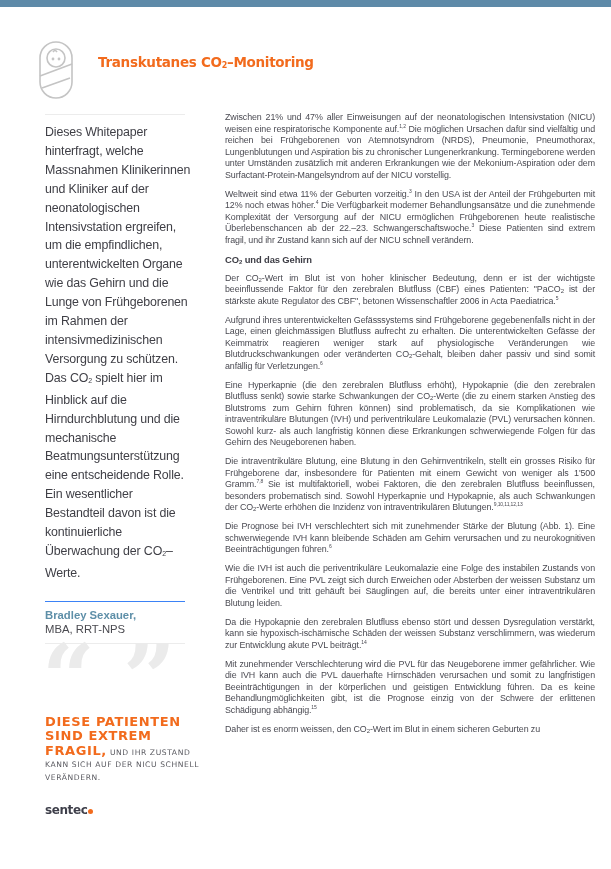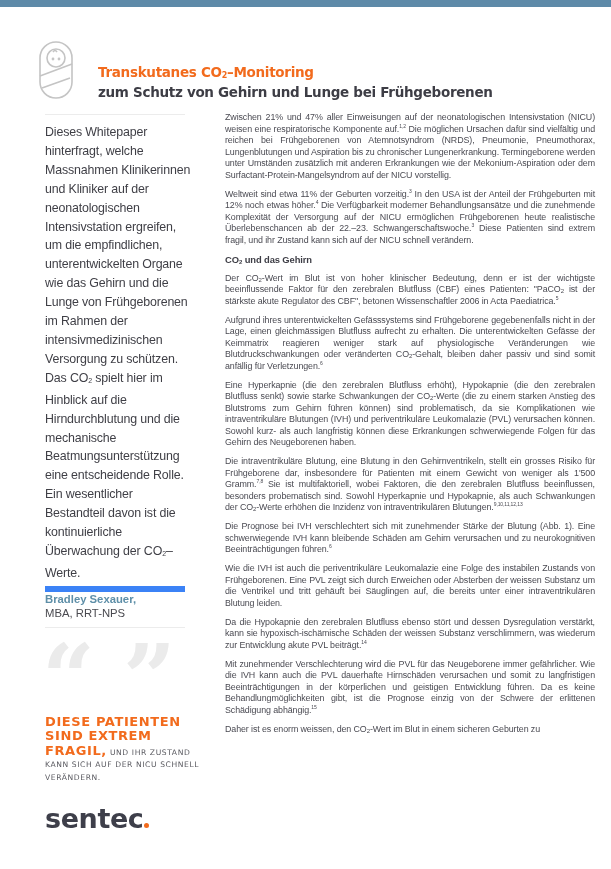--- a/index.html
+++ b/index.html
@@ -1,37 +1,37 @@
 <!DOCTYPE html>
 <html><head>
 <meta charset="utf-8">
 <style>
   html, body { margin: 0; padding: 0; background: #ffffff; }
   body { width: 611px; height: 869px; position: relative; overflow: hidden; font-family: "Liberation Sans", sans-serif; color: #4a4a4f; }
   .top-bar { position: absolute; left: 0; top: 0; width: 611px; height: 7px; background: #5e8aa8; }
   .header-icon { position: absolute; left: 38px; top: 40px; width: 36px; height: 60px; }
-  .title-block { position: absolute; left: 98px; top: 64px; }
+  .title-block { position: absolute; left: 98px; top: 54px; }
   .title-orange { font-family: "DejaVu Sans", sans-serif; font-weight: bold; font-size: 13.5px; color: #f26b1d; letter-spacing: -0.3px; line-height: 17px; }
   .title-grey { font-family: "DejaVu Sans", sans-serif; font-weight: bold; font-size: 13.5px; color: #3d3d45; letter-spacing: -0.3px; line-height: 17px; }
   .title-orange sub { font-size: 8px; vertical-align: -1px; }
 
   .left-col { position: absolute; left: 45px; top: 114px; width: 150px; }
   .rule { height: 1px; background: #ececec; width: 140px; }
   .intro { font-size: 12.4px; line-height: 18.9px; color: #3f3f46; margin-top: 8px; letter-spacing: -0.15px; }
   .intro sub { font-size: 7px; vertical-align: -1px; }
-  .author { margin-top: 3px; border-top: 6px solid #3b82f6; width: 140px; }
+  .author { margin-top: 18px; padding-top: 6px; border-top: 1px solid #3b82f6; width: 140px; }
   .author-name { font-weight: bold; font-size: 11.3px; color: #5e8fa8; line-height: 14px; }
   .author-cred { font-size: 11.3px; color: #4a4a50; line-height: 14px; }
   .author-rule { height: 1px; background: #ececec; width: 140px; margin-top: 7px; }
 
   .quote-marks { position: absolute; left: 42px; top: 638px; font-family: "DejaVu Serif", serif; font-weight: bold; font-size: 92px; line-height: 80px; color: #ebebeb; letter-spacing: -2px; }
   .pull-quote { position: absolute; left: 45px; top: 716px; width: 170px; font-family: "DejaVu Sans", sans-serif; font-size: 7.6px; line-height: 12.4px; letter-spacing: 0.6px; color: #5a5a60; text-transform: uppercase; }
   .pull-quote .hl { color: #f26b1d; font-weight: bold; font-size: 13px; }
 
-  .logo { position: absolute; left: 45px; top: 803px; font-family: "DejaVu Sans", sans-serif; font-weight: bold; font-size: 27px; color: #3e3f4a; letter-spacing: -0.4px; }
+  .logo { position: absolute; left: 45px; top: 803px; font-family: "DejaVu Sans", sans-serif; font-weight: bold; font-size: 12px; color: #3e3f4a; letter-spacing: -0.4px; }
   .logo .dot { display: inline-block; width: 5px; height: 5px; background: #f26b1d; border-radius: 50%; margin-left: 1px; }
 
   .main-col { position: absolute; left: 225px; top: 112px; width: 370px; font-size: 8.9px; line-height: 11.5px; color: #4a4a52; text-align: justify; letter-spacing: -0.1px; }
   .main-col p { margin: 0 0 7.5px 0; }
   .main-col sup { font-size: 5px; vertical-align: 4px; line-height: 0; }
   .main-col sub { font-size: 6px; vertical-align: -1px; line-height: 0; }
   .main-col h3 { font-size: 9.4px; font-weight: bold; color: #3d3d45; margin: 2px 0 7px 0; line-height: 12px; text-align: left; }
 </style>
 </head>
 <body>
@@ -43,21 +43,20 @@
   <circle cx="18" cy="18" r="9"></circle>
   <path d="M15 12 q2 -3 4 0"></path>
   <circle cx="15" cy="19" r="0.6" fill="#c4c4c4"></circle>
   <circle cx="21" cy="19" r="0.6" fill="#c4c4c4"></circle>
   <path d="M2 36 L34 24"></path>
   <path d="M4 48 L32 38"></path>
 </svg>
 
 <div class="title-block">
   <div class="title-orange"><span>Transkutanes CO</span><sub>2</sub><span>–Monitoring</span></div>
-  <div class="title-grey">zum Schutz von Gehirn und Lunge bei Frühgeborenen</div>
 </div>
 
 <div class="left-col">
   <div class="rule"></div>
   <div class="intro"><span>Dieses Whitepaper hinterfragt, welche Massnahmen Klinikerinnen und Kliniker auf der neonatologischen Intensivstation ergreifen, um die empfindlichen, unterentwickelten Organe wie das Gehirn und die Lunge von Frühgeborenen im Rahmen der intensivmedizinischen Versorgung zu schützen. Das CO</span><sub>2</sub><span> spielt hier im Hinblick auf die Hirndurchblutung und die mechanische Beatmungsunterstützung eine entscheidende Rolle. Ein wesentlicher Bestandteil davon ist die kontinuierliche Überwachung der CO</span><sub>2</sub><span>–Werte.</span></div>
   <div class="author">
     <div class="author-name">Bradley Sexauer,</div>
     <div class="author-cred">MBA, RRT-NPS</div>
   </div>
   <div class="author-rule"></div>

